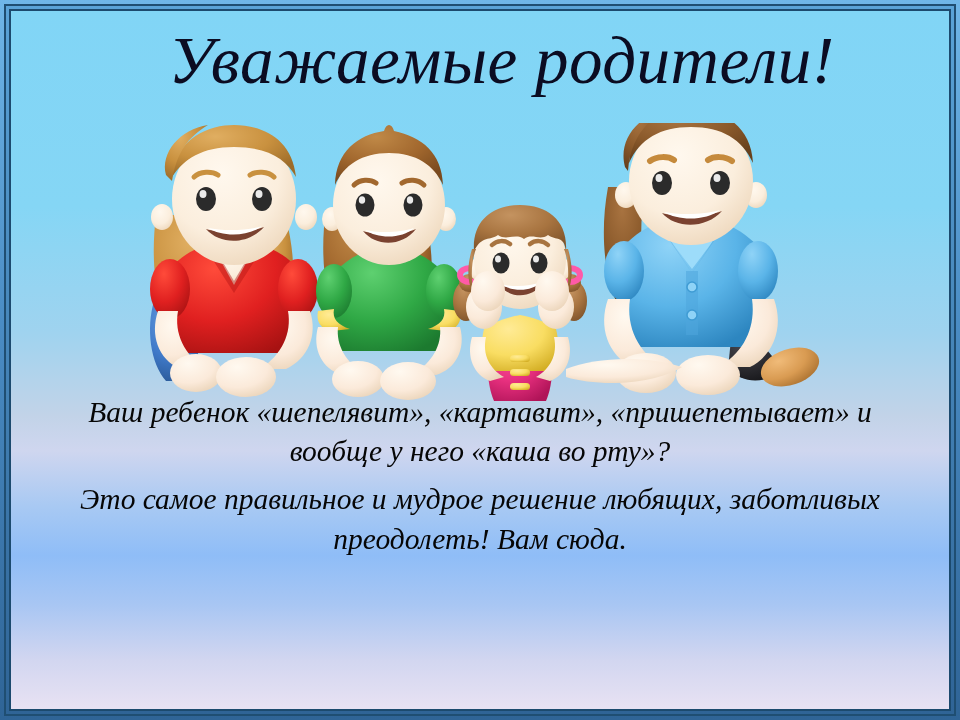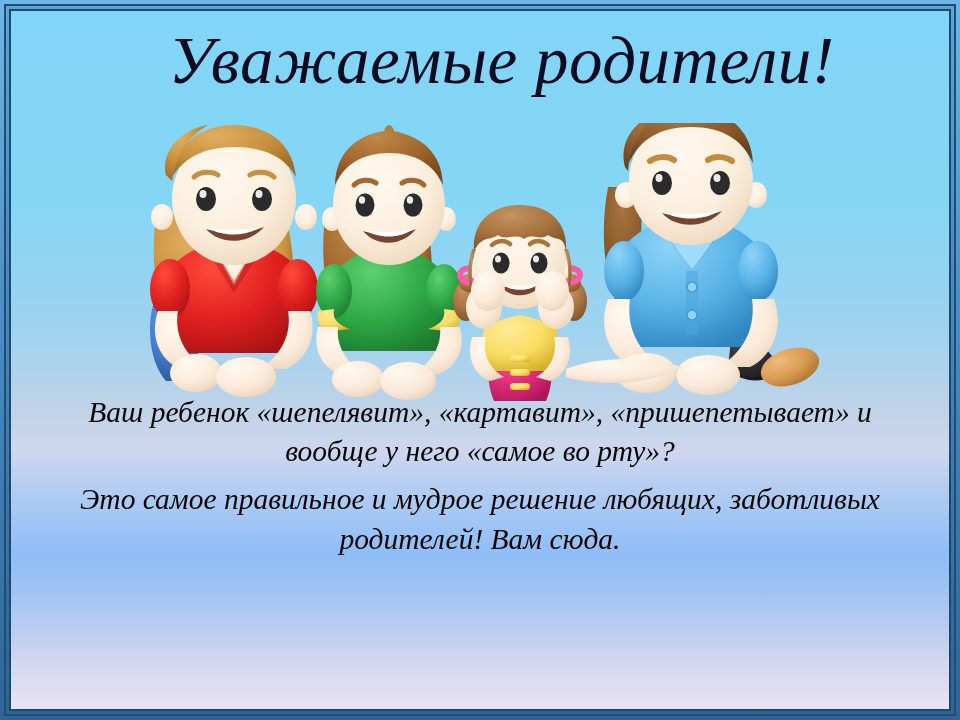--- a/index.html
+++ b/index.html
@@ -371,18 +371,18 @@
 
           <ellipse cx="510" cy="250" rx="30" ry="20" fill="url(#limbG)"></ellipse>
           <ellipse cx="572" cy="252" rx="32" ry="20" fill="url(#limbG)"></ellipse>
 
           <path d="M430 246 C460 234 510 232 546 244 C518 262 462 264 430 254 Z" fill="url(#limbG)"></path>
         </g>
       </svg>
     </div>
 
     <div class="body-text">
-      <p class="para">Ваш ребенок «шепелявит», «картавит», «пришепетывает» и вообще у него «самое во рту»?</p>
-      <p class="para">Это самое правильное и мудрое решение любящих, заботливых родителей! Вам сюда.</p>
+      <p class="para">Ваш ребенок «шепелявит», «картавит», «пришепетывает» и вообще у него «каша во рту»?</p>
+      <p class="para">Это самое правильное и мудрое решение любящих, заботливых преодолеть! Вам сюда.</p>
     </div>
 
   </div>
 </div>
 
 </body></html>

